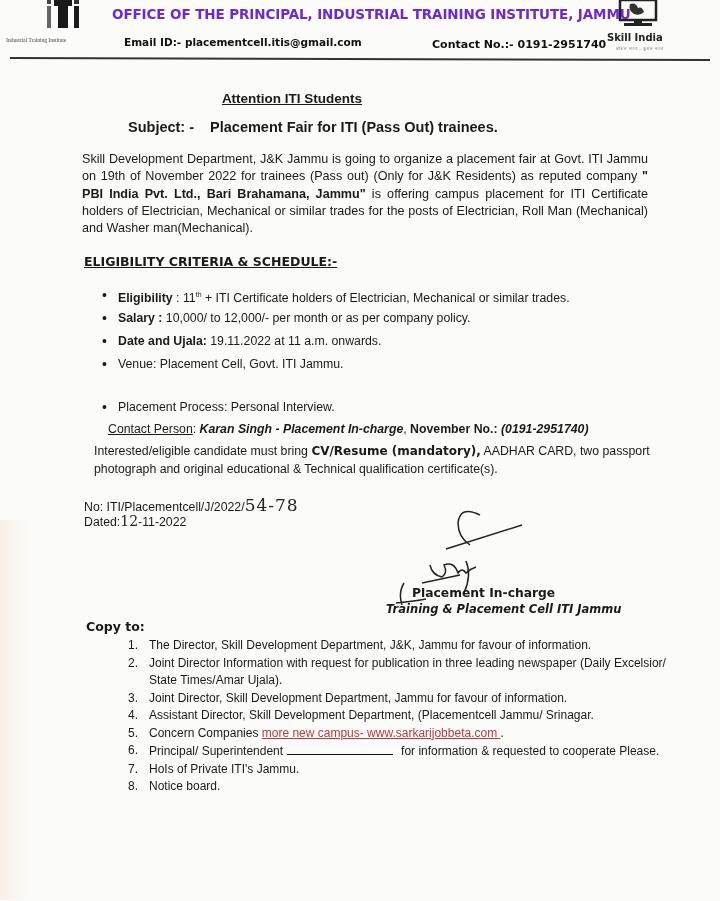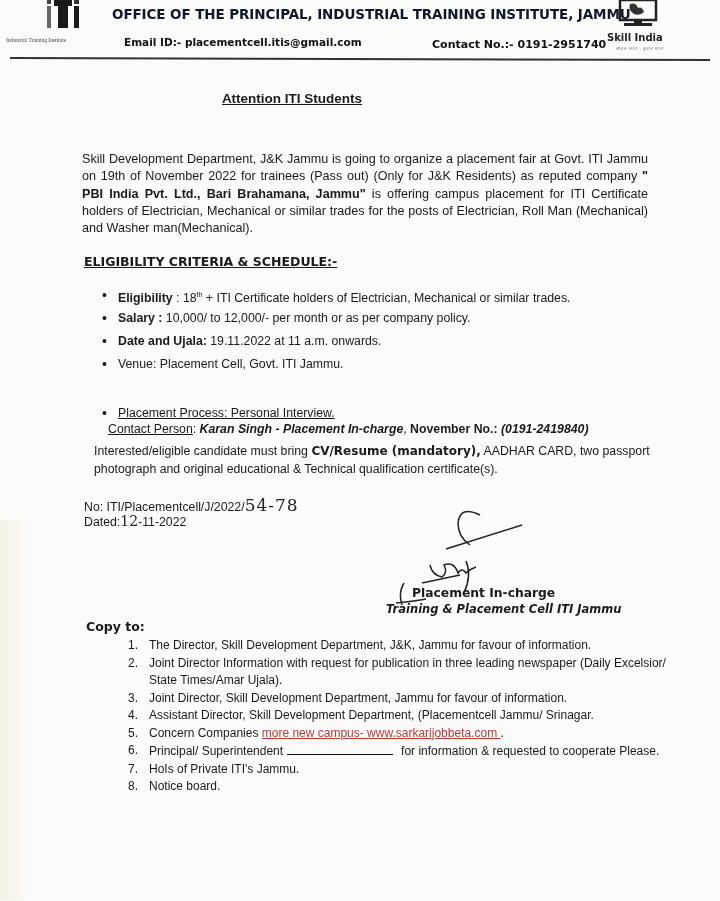--- a/index.html
+++ b/index.html
@@ -9,41 +9,41 @@
     font-family: "Liberation Sans", sans-serif;
     color: #1a1a1a;
     position: relative;
   }
   .page { position: absolute; inset: 0; }
 
   
   .hdr { position: absolute; left: 0; top: 0; width: 720px; height: 52px; }
   .iti-logo { position: absolute; left: 44px; top: 0; width: 46px; height: 28px; }
   .iti-caption { position: absolute; left: 6px; top: 37px; font-size: 6px; color: #555; font-family: "Liberation Serif", serif; letter-spacing: -0.2px; }
-  .hdr-title { position: absolute; left: 112px; top: 6px; font-family: "DejaVu Sans", sans-serif; font-weight: bold; font-size: 13.5px; letter-spacing: -0.1px; color: #0f172a; }
+  .hdr-title { position: absolute; left: 112px; top: 6px; font-family: "DejaVu Sans", sans-serif; font-weight: bold; font-size: 13.5px; letter-spacing: -0.1px; color: #6d28d9; }
   .hdr-email { position: absolute; left: 124px; top: 36px; font-family: "DejaVu Sans", sans-serif; font-weight: bold; font-size: 10.5px; color: #111; }
   .hdr-contact { position: absolute; left: 432px; top: 38px; font-family: "DejaVu Sans", sans-serif; font-weight: bold; font-size: 11px; color: #111; }
   .skill-logo { position: absolute; left: 616px; top: 0; width: 44px; height: 28px; }
   .skill-text { position: absolute; left: 607px; top: 32px; font-family: "DejaVu Sans", sans-serif; font-weight: bold; font-size: 10px; color: #222; }
   .skill-sub { position: absolute; left: 616px; top: 46px; font-size: 4px; color: #777; letter-spacing: 0.5px; }
   .hdr-rule { position: absolute; left: 10px; top: 58px; width: 700px; height: 2px; background: #333; transform: rotate(0.15deg); }
 
   .attn { position: absolute; left: 0; width: 584px; top: 91px; text-align: center; font-weight: bold; font-size: 13.5px; }
   .attn span { text-decoration: underline; }
   .subject { position: absolute; left: 128px; top: 119px; font-weight: bold; font-size: 14.5px; }
   .subject .sub-val { margin-left: 16px; }
 
   .para { position: absolute; left: 82px; top: 151px; width: 566px; font-size: 12.6px; line-height: 17.3px; text-align: justify; }
   .para .b { font-weight: bold; }
 
   .elig-hdr { position: absolute; left: 84px; top: 254px; font-family: "DejaVu Sans", sans-serif; font-weight: bold; font-size: 12.5px; text-decoration: underline; }
 
   .bullets { position: absolute; left: 100px; top: 286px; margin: 0; padding: 0; list-style: none; font-size: 12.3px; }
   .bullets li { position: relative; padding-left: 18px; height: 23px; line-height: 18px; }
-  .bullets li.gap { margin-top: 26px; text-decoration: underline; }
+  .bullets li.gap { margin-top: 20px; }
   .bullets li::before { content: "•"; position: absolute; left: 2px; top: 0; font-size: 14px; }
   .bullets .lbl { font-weight: bold; }
   .bullets sup { font-size: 7px; }
 
   .contact { position: absolute; left: 108px; top: 422px; font-size: 12.3px; }
   .contact .cl { font-weight: normal; text-decoration: underline; margin-top: 40px; }
   .contact .it { font-style: italic; font-weight: bold; }
   .bring { position: absolute; left: 94px; top: 442px; width: 560px; font-size: 12.3px; line-height: 18px; }
   .bring .b { font-weight: bold; font-family: "DejaVu Sans", sans-serif; font-size: 12px; }
 
@@ -89,37 +89,40 @@
       <rect x="18" y="20" width="8" height="3" fill="#222"></rect>
       <rect x="8" y="23" width="28" height="3" fill="#222"></rect>
     </svg>
     <div class="skill-text">Skill India</div>
     <div class="skill-sub">कौशल भारत - कुशल भारत</div>
     <div class="hdr-rule"></div>
   </div>
 
   <div class="attn"><span>Attention ITI Students</span></div>
 
+  <div class="subject">
+    <span>Subject: -</span><span class="sub-val">Placement Fair for ITI (Pass Out) trainees.</span>
+  </div>
 
   <div class="para">
     <span>Skill Development Department, J&amp;K Jammu is going to organize a placement fair at Govt. ITI Jammu on 19th of November 2022 for trainees (Pass out) (Only for J&amp;K Residents) as reputed company </span><span class="b">" PBI India Pvt. Ltd., Bari Brahamana, Jammu"</span><span> is offering campus placement for ITI Certificate holders of Electrician, Mechanical or similar trades for the posts of Electrician, Roll Man (Mechanical) and Washer man(Mechanical).</span>
   </div>
 
   <div class="elig-hdr">ELIGIBILITY CRITERIA &amp; SCHEDULE:-</div>
 
   <ul class="bullets">
-    <li><span class="lbl">Eligibility</span><span> : </span><span>18</span><sup>th</sup><span> + ITI Certificate holders of Electrician, Mechanical or similar trades.</span></li>
+    <li><span class="lbl">Eligibility</span><span> : </span><span>11</span><sup>th</sup><span> + ITI Certificate holders of Electrician, Mechanical or similar trades.</span></li>
     <li><span class="lbl">Salary :</span><span> </span><span>10,000/ to 12,000/- per month or as per company policy.</span></li>
     <li><span class="lbl">Date and Ujala:</span><span> </span><span>19.11.2022 at 11 a.m. onwards.</span></li>
     <li><span>Venue: Placement Cell, Govt. ITI Jammu.</span></li>
     <li class="gap"><span>Placement Process: Personal Interview.</span></li>
   </ul>
 
   <div class="contact">
-    <span class="cl">Contact Person</span>: <span class="it">Karan Singh - Placement In-charge</span>, <span style="font-weight:bold">November No.:</span> <span class="it">(0191-2419840)</span>
+    <span class="cl">Contact Person</span>: <span class="it">Karan Singh - Placement In-charge</span>, <span style="font-weight:bold">November No.:</span> <span class="it">(0191-2951740)</span>
   </div>
 
   <div class="bring">
     <span>Interested/eligible candidate must bring </span><span class="b">CV/Resume (mandatory),</span><span> AADHAR CARD, two passport photograph and original educational &amp; Technical qualification certificate(s).</span>
   </div>
 
   <div class="refno">
     <span>No: ITI/Placementcell/J/2022/</span><span class="hand">54-78</span>
   </div>
   <div class="dated">

